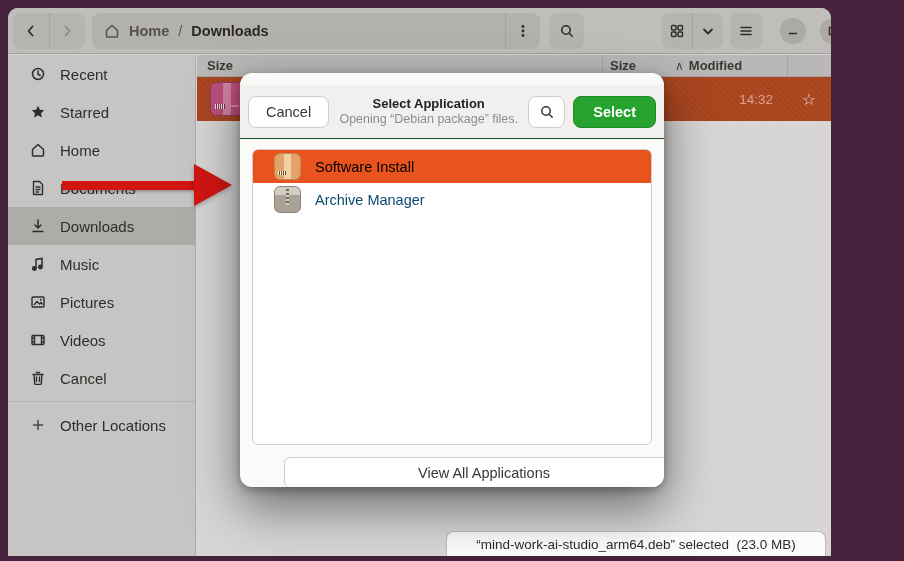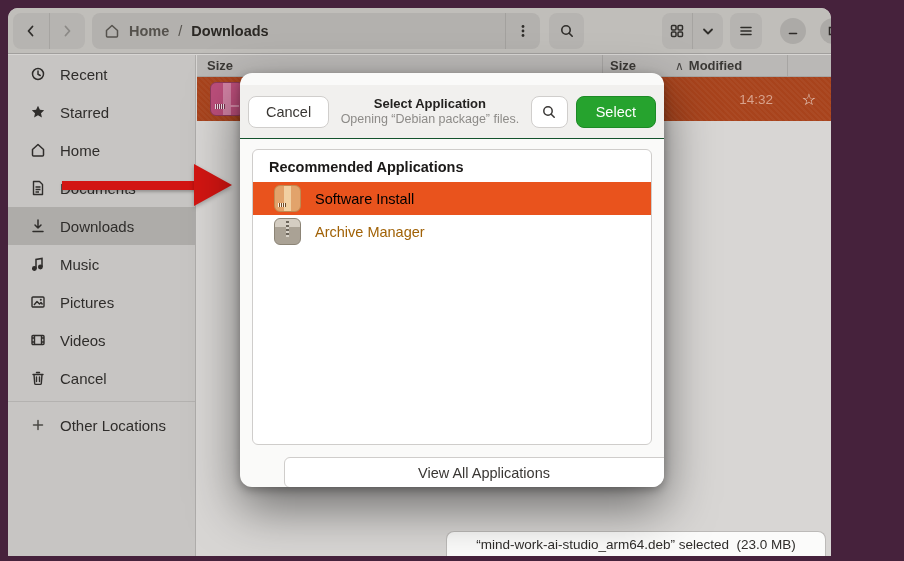--- a/index.html
+++ b/index.html
@@ -143,30 +143,31 @@
   .dlg-title { font-size:13px; font-weight:700; color:#242220; }
   .dlg-subtitle { font-size:12.5px; color:#8d8b88; }
   .dlg-search {
     width:37px; height:32px; background:#ffffff; border:1px solid #d0cecc;
     border-radius:8px; display:flex; align-items:center; justify-content:center; cursor:pointer;
   }
   .dlg-select {
     height:32px; padding:0 19px; background:#26a32e; border:1px solid #1d8a26;
     border-radius:8px; font-size:14.5px; color:#ffffff; cursor:pointer;
     font-family:"Liberation Sans", sans-serif;
+    font-weight:bold;
   }
   .dialog-body { flex:1; padding:10px 12px 12px; display:flex; flex-direction:column; }
   .listbox {
     border:1px solid #cfcdcb; border-radius:6px; background:#ffffff;
     height:296px; overflow:hidden;
   }
   .section-header { padding:9px 16px 7px; font-weight:700; font-size:14.5px; color:#1b1918; }
   .app-row {
     height:33px; display:flex; align-items:center; gap:14px; padding-left:21px;
-    font-size:14.5px; color:#a16207; cursor:pointer;
+    font-size:14.5px; color:#0c4a6e; cursor:pointer;
   }
   .app-row.selected { background:#e9531d; color:#000000; }
   .app-icon { width:27px; height:27px; border-radius:6px; position:relative; flex:0 0 27px; }
   .app-icon.software {
     background:linear-gradient(90deg,#e2a36b 0 36%,#f1d0a2 36% 64%,#e2a36b 64% 100%);
     border:1px solid #c08a52;
   }
   .app-icon.software::after {
     content:""; position:absolute; left:3px; bottom:4px; width:8px; height:4px;
     background:repeating-linear-gradient(90deg,#fff3e2 0 1px,#6e4a26 1px 2px);
@@ -382,21 +383,20 @@
     <button class="dlg-search">
       <svg class="icon16" viewBox="0 0 16 16" fill="none" stroke="#3a3836" stroke-width="1.5">
           <circle cx="7" cy="7" r="4.2"></circle>
           <path d="m10.2 10.2 3 3" stroke-linecap="round"></path>
         </svg>
     </button>
     <button class="dlg-select">Select</button>
   </div>
   <div class="dialog-body">
     <div class="listbox">
-      <div class="section-header">Recommended Applications</div>
       <div class="app-row selected">
         <div class="app-icon software"></div>
         <span>Software Install</span>
       </div>
       <div class="app-row">
         <div class="app-icon archive"></div>
         <span>Archive Manager</span>
       </div>
     </div>
     <button class="view-all-btn">View All Applications</button>

